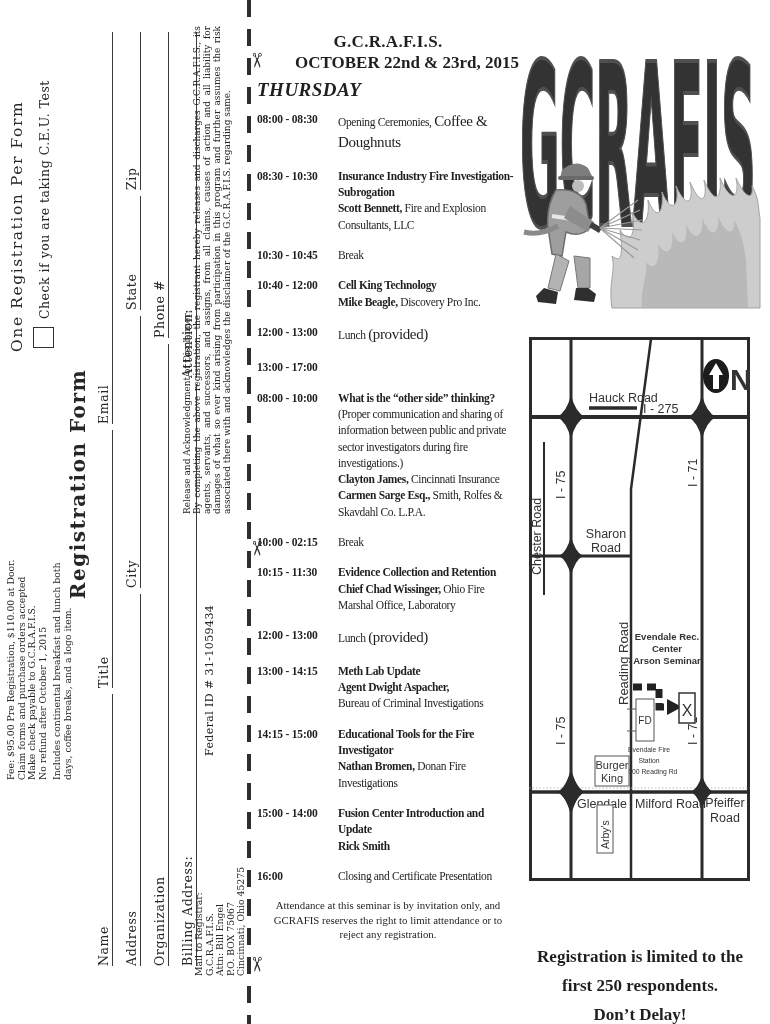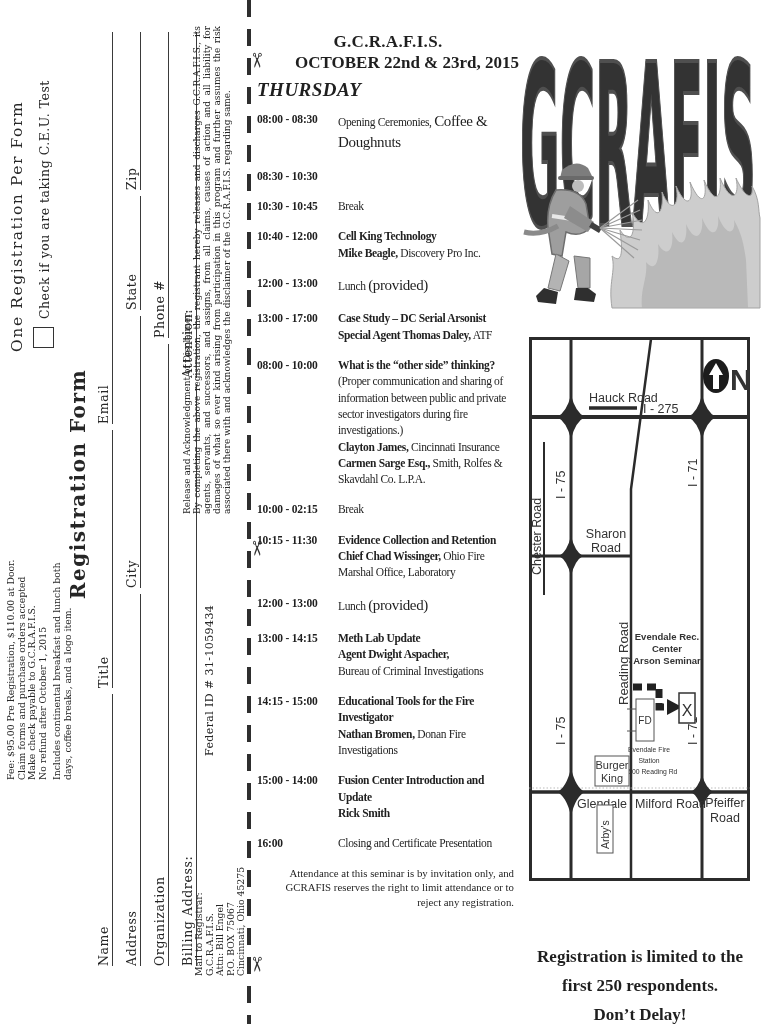--- a/index.html
+++ b/index.html
@@ -37,21 +37,21 @@
   .sched{left:257px;top:32px;width:262px;}
   .sch-h1{font-size:17px;font-weight:bold;text-align:center;letter-spacing:.3px;margin:0 0 1px 0;}
   .sch-h2{font-size:17px;font-weight:bold;text-align:right;margin:0 0 6px 0;}
   .day-name{font-size:19px;font-weight:bold;font-style:italic;
             letter-spacing:.5px;margin:3px 0 10px 0;}
   .srow{display:flex;gap:7px;margin-bottom:14px;}
   .stime{flex:none;width:74px;font-weight:bold;font-size:11.5px;letter-spacing:-.2px;line-height:1.42;}
   .sdesc{flex:1;font-size:11.5px;line-height:1.42;letter-spacing:-.35px;}
   .sg-b{font-weight:bold;}
   .sg-s{font-size:15px;}
-  .sch-footer{margin:2px auto 0 auto;width:252px;font-size:10.8px;line-height:1.35;text-align:right;}
+  .sch-footer{margin:2px auto 0 auto;width:252px;font-size:10.8px;line-height:1.35;text-align:center;}
 
   
   .limited{left:518px;top:935px;width:244px;font-size:17px;font-weight:bold;
            line-height:1.7;text-align:center;white-space:pre-line;margin-top:8px;}
   svg{display:block;}
   svg text{font-family:"Liberation Sans",sans-serif;fill:#333;}
   .logo-word{font-family:"DejaVu Sans",sans-serif;font-weight:bold;}
   .maplab{font-size:12.5px;}
   .maplab-sm{font-size:9.5px;font-weight:bold;}
   .maplab-xs{font-size:6.8px;}
@@ -131,36 +131,36 @@
     <div class="sch-h1">G.C.R.A.F.I.S.</div>
     <div class="sch-h2">OCTOBER 22nd &amp; 23rd, 2015</div>
     <div>
         <div class="day-name">THURSDAY</div>
         <div class="srow">
           <div class="stime">08:00 - 08:30</div>
           <div class="sdesc"><span class="sg-r">Opening Ceremonies, </span><span class="sg-s">Coffee &amp; Doughnuts</span></div>
         </div>
         <div class="srow">
           <div class="stime">08:30 - 10:30</div>
+          <div class="sdesc"><span class="sg-b">Insurance Industry Fire Investigation- Subrogation</span><br><span class="sg-b">Scott Bennett,</span><span class="sg-r"> Fire and Explosion Consultants, LLC</span></div>
         </div>
         <div class="srow">
           <div class="stime">10:30 - 10:45</div>
           <div class="sdesc"><span class="sg-r">Break</span></div>
         </div>
         <div class="srow">
           <div class="stime">10:40 - 12:00</div>
           <div class="sdesc"><span class="sg-b">Cell King Technology</span><br><span class="sg-b">Mike Beagle,</span><span class="sg-r"> Discovery Pro Inc.</span></div>
         </div>
         <div class="srow">
           <div class="stime">12:00 - 13:00</div>
           <div class="sdesc"><span class="sg-r">Lunch </span><span class="sg-s">(provided)</span></div>
         </div>
         <div class="srow">
           <div class="stime">13:00 - 17:00</div>
-          <div class="sdesc"><span class="sg-b">Case Study – DC Serial Arsonist</span><br><span class="sg-b">Special Agent Thomas Daley,</span><span class="sg-r"> ATF</span></div>
         </div>
         <div class="srow">
           <div class="stime">08:00 - 10:00</div>
           <div class="sdesc"><span class="sg-b">What is the “other side” thinking?</span><br><span class="sg-r">(Proper communication and sharing of information between public and private sector investigators during fire investigations.)</span><br><span class="sg-b">Clayton James,</span><span class="sg-r"> Cincinnati Insurance</span><br><span class="sg-b">Carmen Sarge Esq.,</span><span class="sg-r"> Smith, Rolfes &amp; Skavdahl Co. L.P.A.</span></div>
         </div>
         <div class="srow">
           <div class="stime">10:00 - 02:15</div>
           <div class="sdesc"><span class="sg-r">Break</span></div>
         </div>
         <div class="srow">

